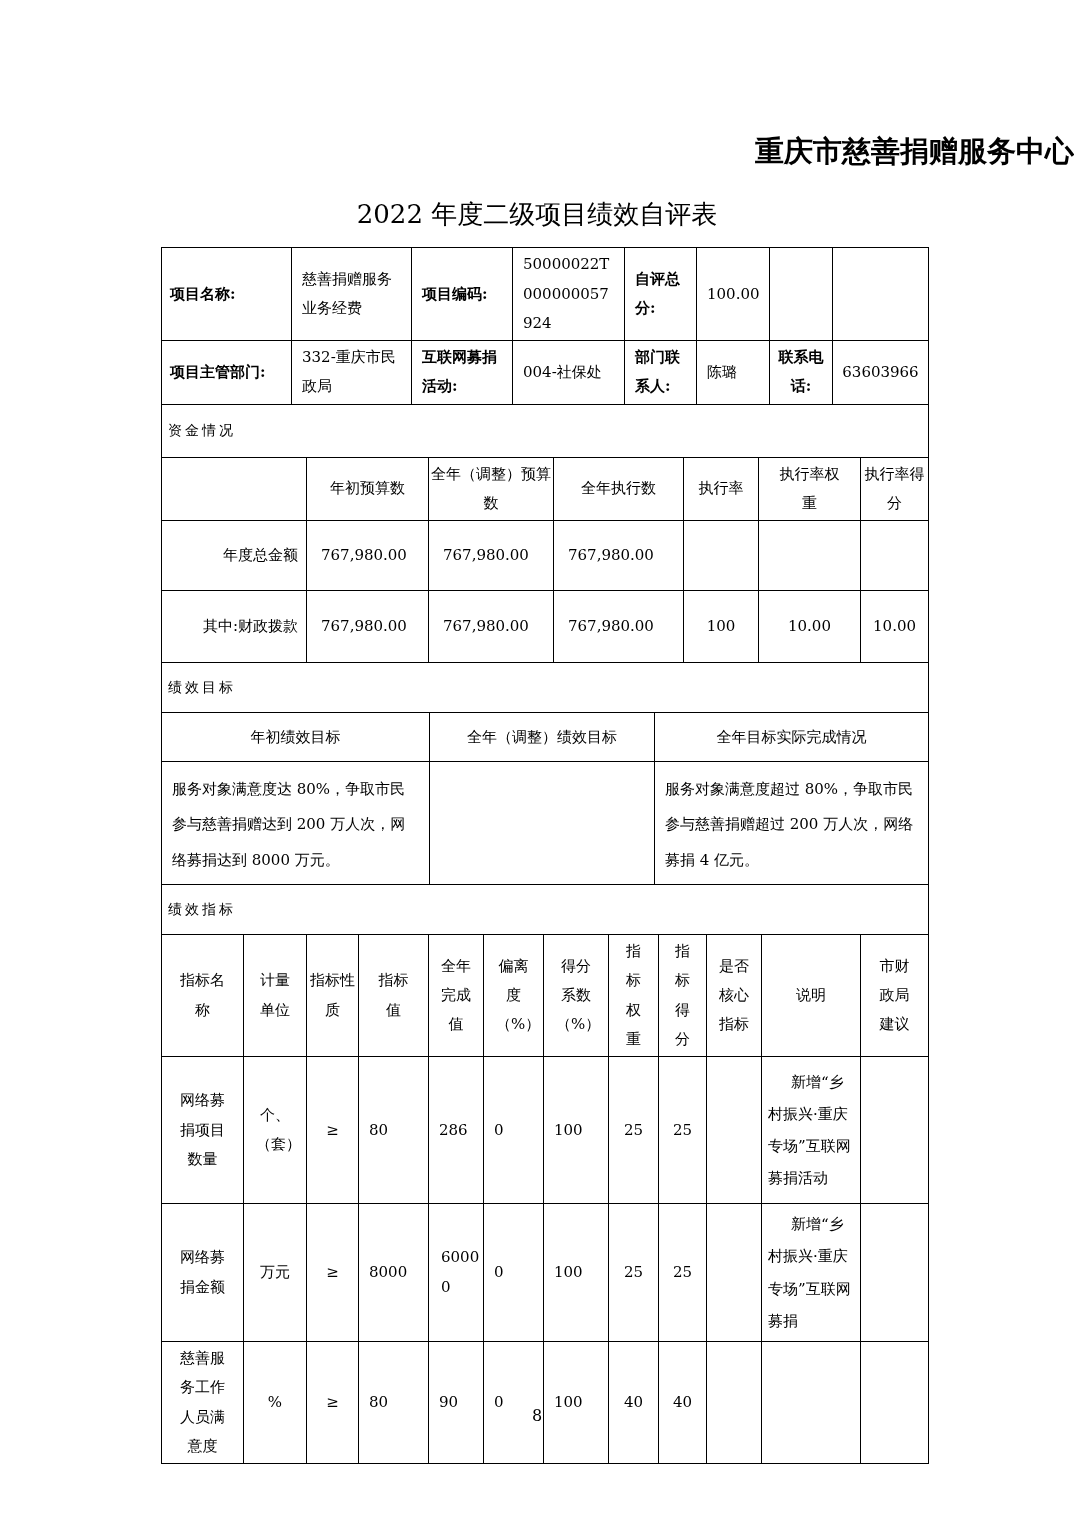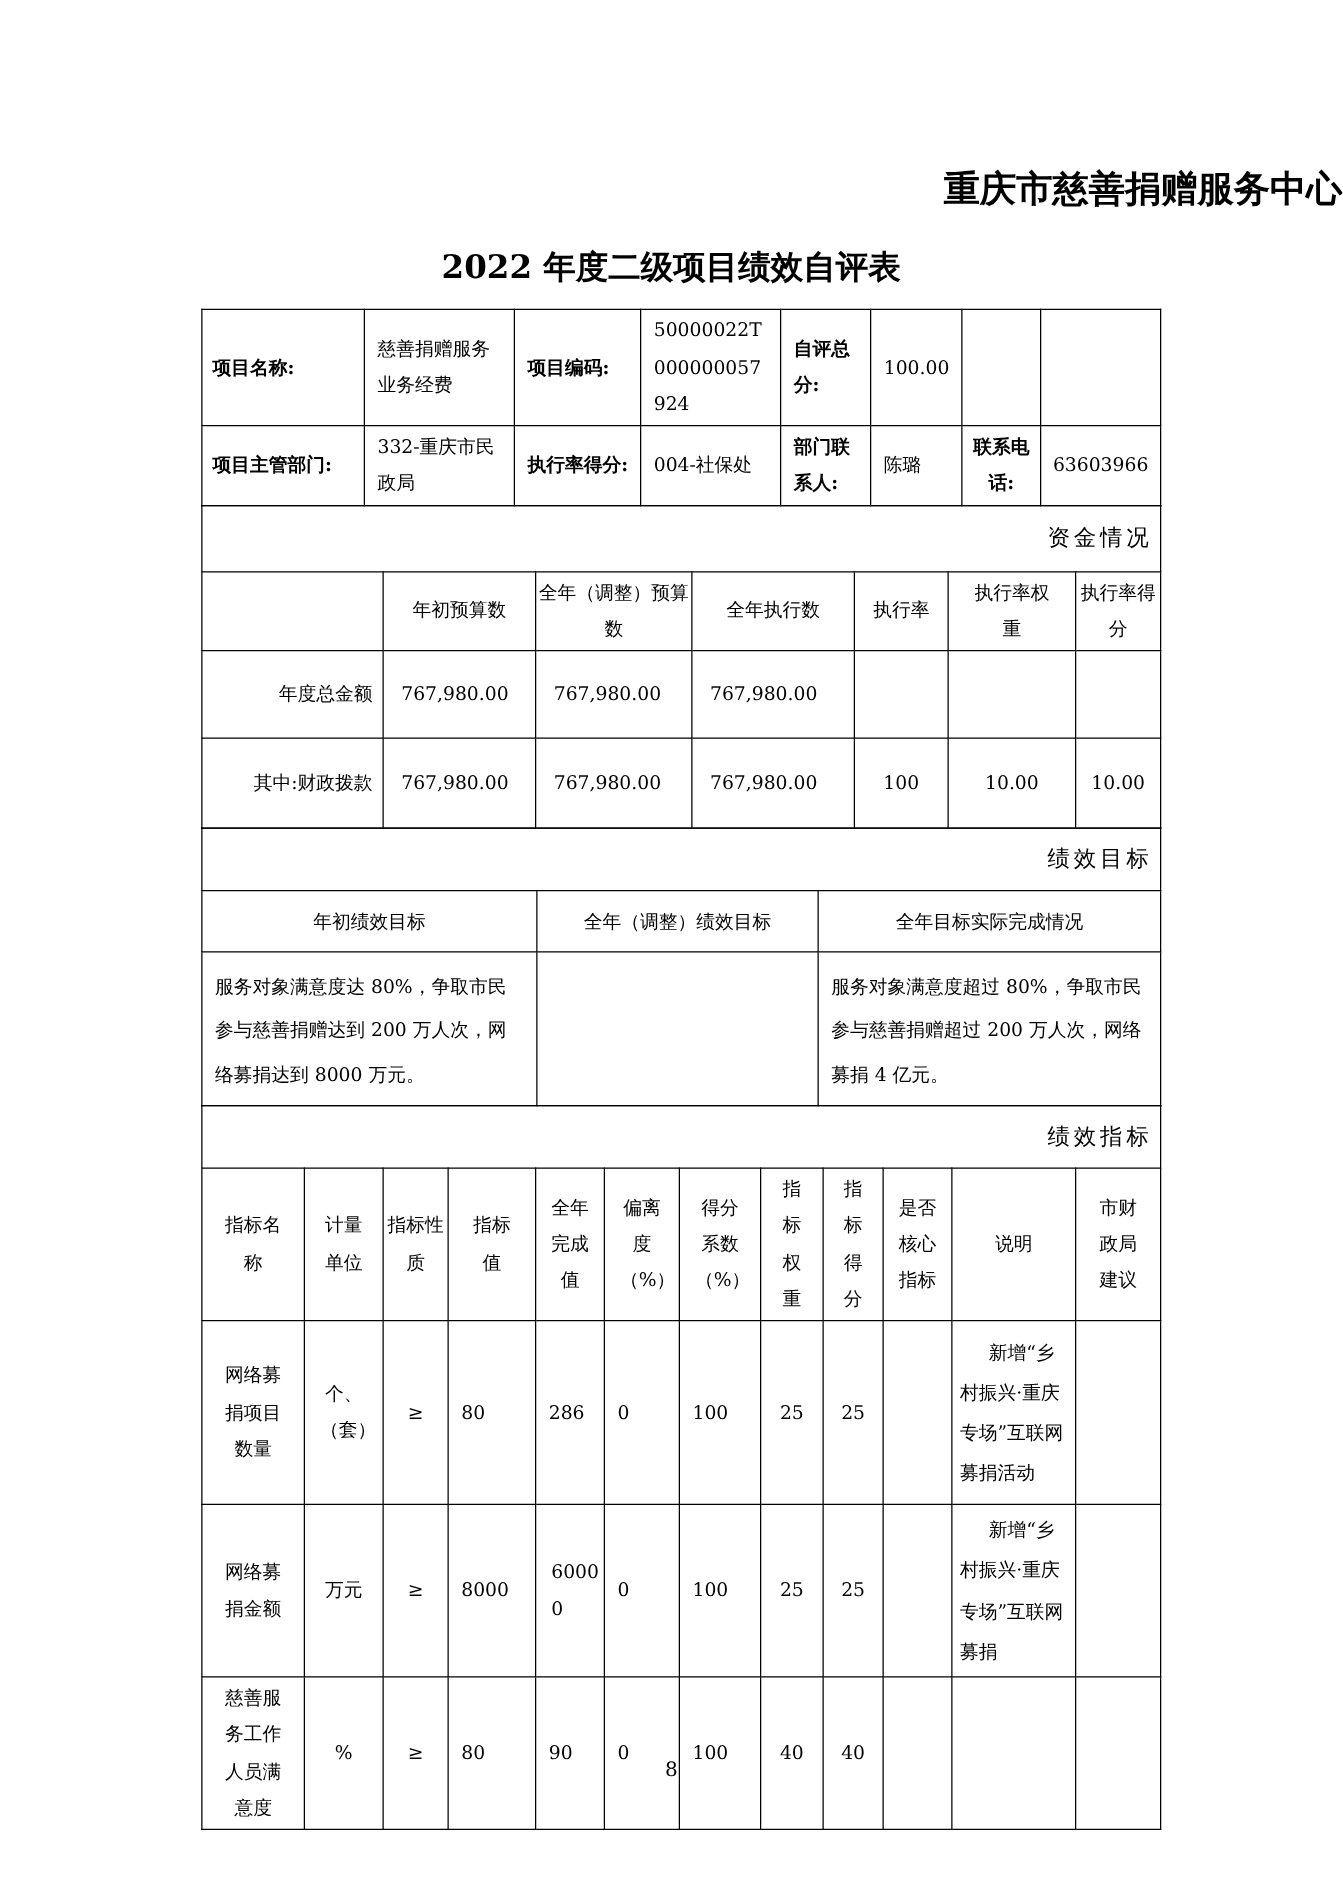--- a/index.html
+++ b/index.html
@@ -15,43 +15,43 @@
   .page { width: 1074px; height: 1520px; padding-top: 136px; }
   .doc-title {
     text-align: right;
     font-size: 29px;
     font-weight: 700;
     line-height: 1.1;
   }
   .doc-subtitle {
     text-align: center;
     font-size: 26px;
-    font-weight: 700;
+    font-weight: 400;
     margin-top: 32px;
     line-height: 1.1;
   }
   .tables { width: 767px; margin-left: 161px; margin-top: 20px; }
   table.tbl {
     border-collapse: collapse;
     table-layout: fixed;
     width: 767px;
     margin-top: -1px;
   }
   .tbl td {
     border: 1px solid #000000;
     font-size: 15px;
     vertical-align: middle;
     word-break: break-all;
     line-height: 1.95;
     padding: 2px 6px;
     overflow: hidden;
   }
   td.band {
-    font-size: 18px;
-    text-align: right;
+    font-size: 14px;
+    text-align: left;
     letter-spacing: 3px;
     font-weight: 400;
   }
   td.bold { font-weight: 700; }
   td.c  { text-align: center; padding-left: 2px; padding-right: 2px; }
   td.pl8  { padding-left: 8px; }
   td.pl10 { padding-left: 10px; }
   td.pl14 { padding-left: 14px; }
   td.rr { text-align: right; padding-right: 8px; }
   td.px16 { padding-left: 16px; padding-right: 16px; }
@@ -106,21 +106,21 @@
         <td class="bold pl10">项目编码:</td>
         <td class="pl10">50000022T000000057924</td>
         <td class="bold pl10">自评总分:</td>
         <td class="pl10">100.00</td>
         <td></td>
         <td></td>
       </tr>
       <tr style="height:59px">
         <td class="bold pl8">项目主管部门:</td>
         <td class="pl10">332-重庆市民政局</td>
-        <td class="bold pl10">执行率得分:</td>
+        <td class="bold pl10">互联网募捐活动:</td>
         <td class="pl10">004-社保处</td>
         <td class="bold pl10">部门联系人:</td>
         <td class="pl10">陈璐</td>
         <td class="bold c">联系电话:</td>
         <td class="c">63603966</td>
       </tr>
     </tbody>
       </table>
 
     <table class="tbl">

